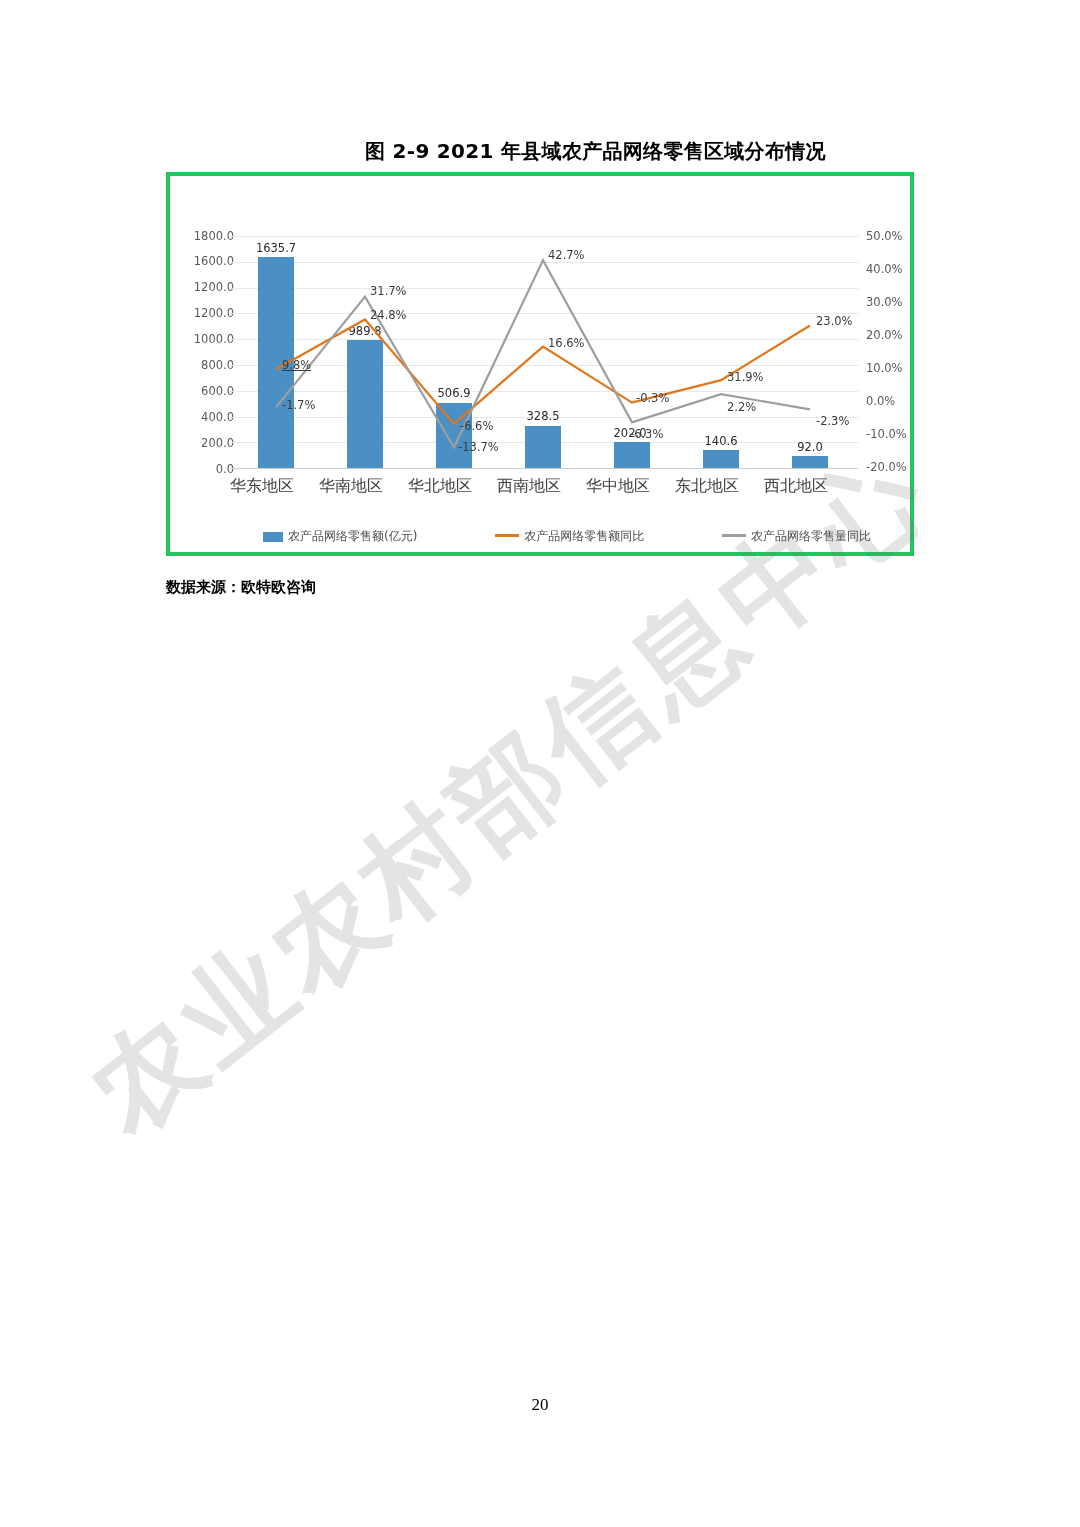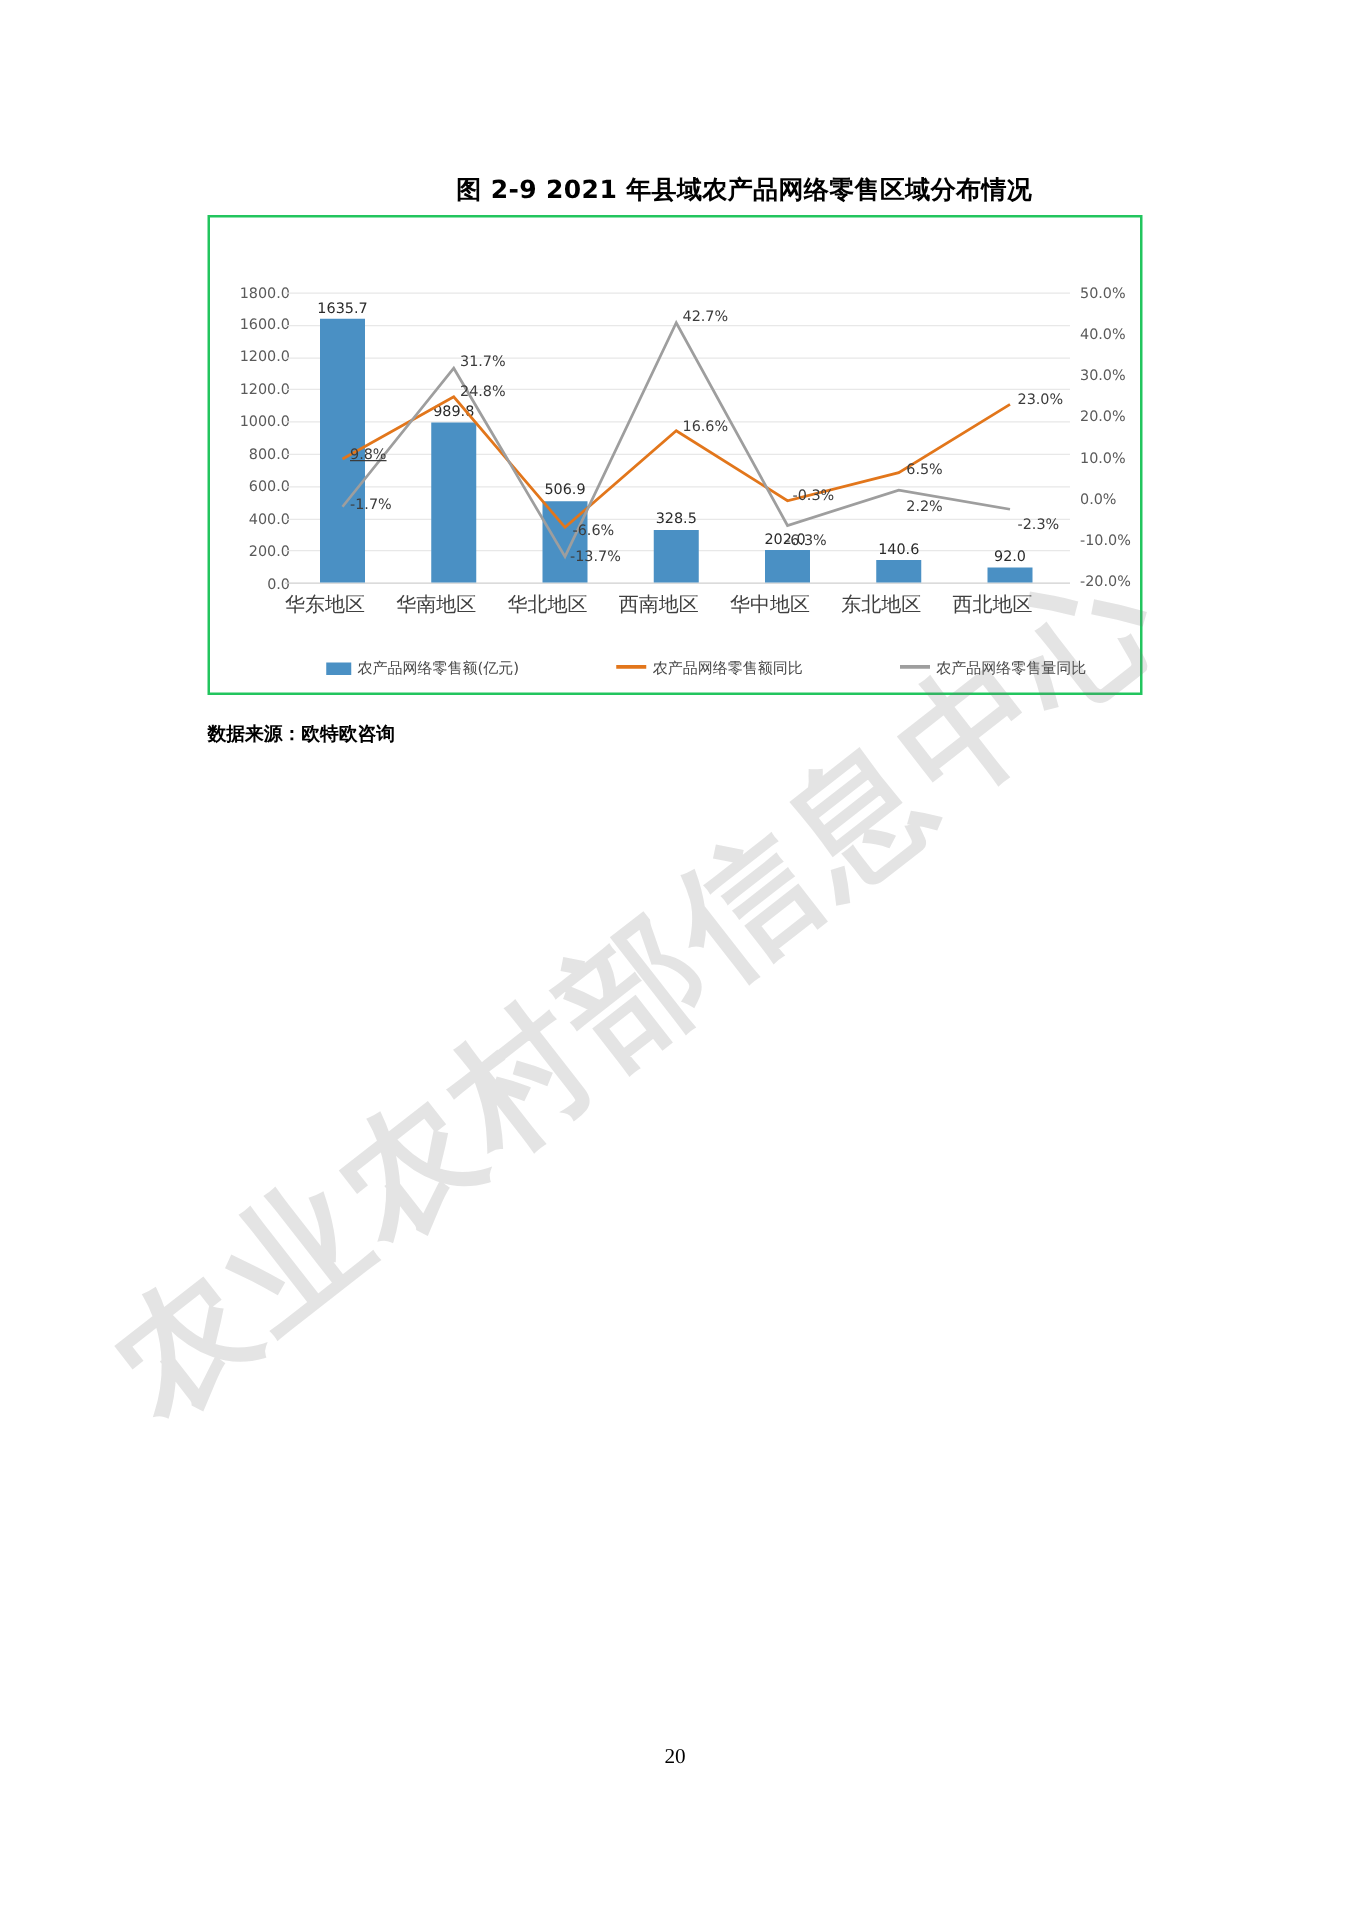--- a/index.html
+++ b/index.html
@@ -58,21 +58,21 @@
     color: #000;
     letter-spacing: 0.3px;
   }
   
   .chart-box {
     position: absolute;
     left: 166px;
     top: 172px;
     width: 748px;
     height: 384px;
-    border: 2px solid #22c55e;
+    border: 4px solid #22c55e;
     background: #fff;
     box-sizing: border-box;
   }
   .plot {
     position: absolute;
     left: 60px;
     top: 60px;
     width: 628px;
     height: 232px;
   }
@@ -281,21 +281,21 @@
       <svg class="lines" viewBox="0 0 628 232" preserveAspectRatio="none">
         <polyline points="46,133.2 135,83.5 224,187.9 313,110.6 402,166.6 491,144.1 580,89.5" fill="none" stroke="#e2761b" stroke-width="2.2"></polyline>
         <polyline points="46,171.4 135,60.6 224,211.3 313,24.2 402,186.4 491,158.1 580,173.4" fill="none" stroke="#9e9e9e" stroke-width="2.2"></polyline>
       </svg>
 
       <div class="pt-label pt-orange" style="left:52px;  top:122px;text-decoration:underline;">9.8%</div>
       <div class="pt-label pt-orange" style="left:140px; top:72px;">24.8%</div>
       <div class="pt-label pt-orange" style="left:230px; top:183px;">-6.6%</div>
       <div class="pt-label pt-orange" style="left:318px; top:100px;">16.6%</div>
       <div class="pt-label pt-orange" style="left:406px; top:155px;">-0.3%</div>
-      <div class="pt-label pt-orange" style="left:497px; top:134px;">6.5%</div>
+      <div class="pt-label pt-orange" style="left:497px; top:134px;">31.9%</div>
       <div class="pt-label pt-orange" style="left:586px; top:78px;">23.0%</div>
 
       <div class="pt-label pt-gray" style="left:52px;  top:162px;">-1.7%</div>
       <div class="pt-label pt-gray" style="left:140px; top:48px;">31.7%</div>
       <div class="pt-label pt-gray" style="left:228px; top:204px;">-13.7%</div>
       <div class="pt-label pt-gray" style="left:318px; top:12px;">42.7%</div>
       <div class="pt-label pt-gray" style="left:400px; top:191px;">-6.3%</div>
       <div class="pt-label pt-gray" style="left:497px; top:164px;">2.2%</div>
       <div class="pt-label pt-gray" style="left:586px; top:178px;">-2.3%</div>
 

